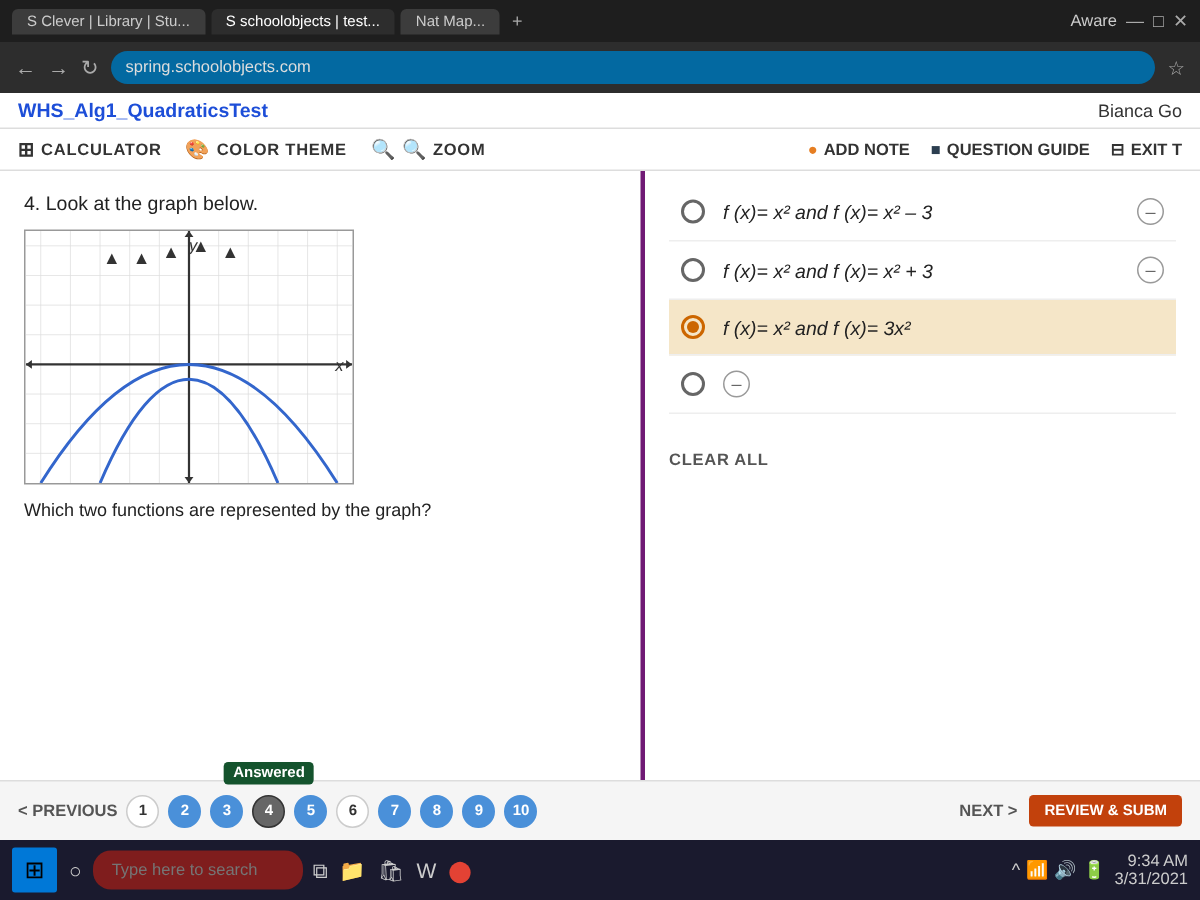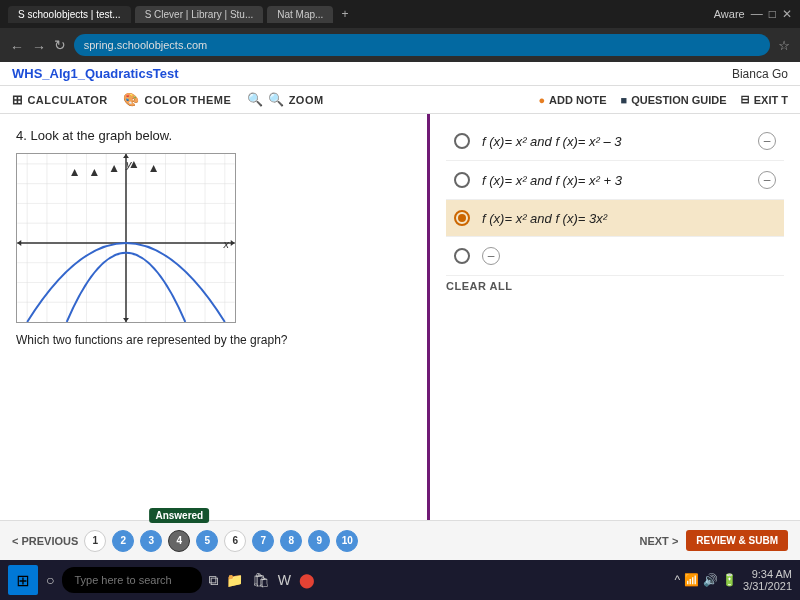--- a/index.html
+++ b/index.html
@@ -262,21 +262,21 @@
       font-size: 12px;
       color: #666;
       cursor: pointer;
       flex-shrink: 0;
     }
 
     .clear-all {
       font-size: 11px;
       color: #555;
       font-weight: bold;
-      margin-top: 4px;
+      margin-top: 25px;
       letter-spacing: 0.5px;
       cursor: pointer;
       text-transform: uppercase;
     }
 
     
     .bottom-nav {
       background: #f5f5f5;
       border-top: 1px solid #ddd;
       padding: 6px 12px;
@@ -383,21 +383,21 @@
       height: 30px;
       background: #0078d7;
       border-radius: 2px;
       display: flex;
       align-items: center;
       justify-content: center;
       cursor: pointer;
       font-size: 16px;
     }
     .taskbar-search {
-      background: #000000;
+      background: #7f1d1d;
       border: none;
       border-radius: 12px;
       color: #aaa;
       font-size: 11px;
       padding: 4px 12px;
       width: 140px;
       height: 26px;
     }
     .taskbar-right {
       margin-left: auto;
@@ -418,22 +418,22 @@
     .taskbar-icon {
       color: #ccc;
       font-size: 12px;
     }
   </style>
 </head>
 <body>
 
 <div class="browser-chrome">
   <div class="browser-tabs">
+    <div class="browser-tab">S Clever | Library | Stu...</div>
     <div class="browser-tab active">S schoolobjects | test...</div>
-    <div class="browser-tab">S Clever | Library | Stu...</div>
     <div class="browser-tab">Nat Map...</div>
     <div style="margin-left:4px;color:#aaa;font-size:12px;cursor:pointer;">+</div>
     <div style="margin-left:auto;display:flex;gap:6px;align-items:center;">
       <span style="color:#ccc;font-size:11px;">Aware</span>
       <span style="color:#aaa;font-size:12px;cursor:pointer;">—</span>
       <span style="color:#aaa;font-size:12px;cursor:pointer;">□</span>
       <span style="color:#aaa;font-size:12px;cursor:pointer;">✕</span>
     </div>
   </div>
   <div class="browser-nav">

